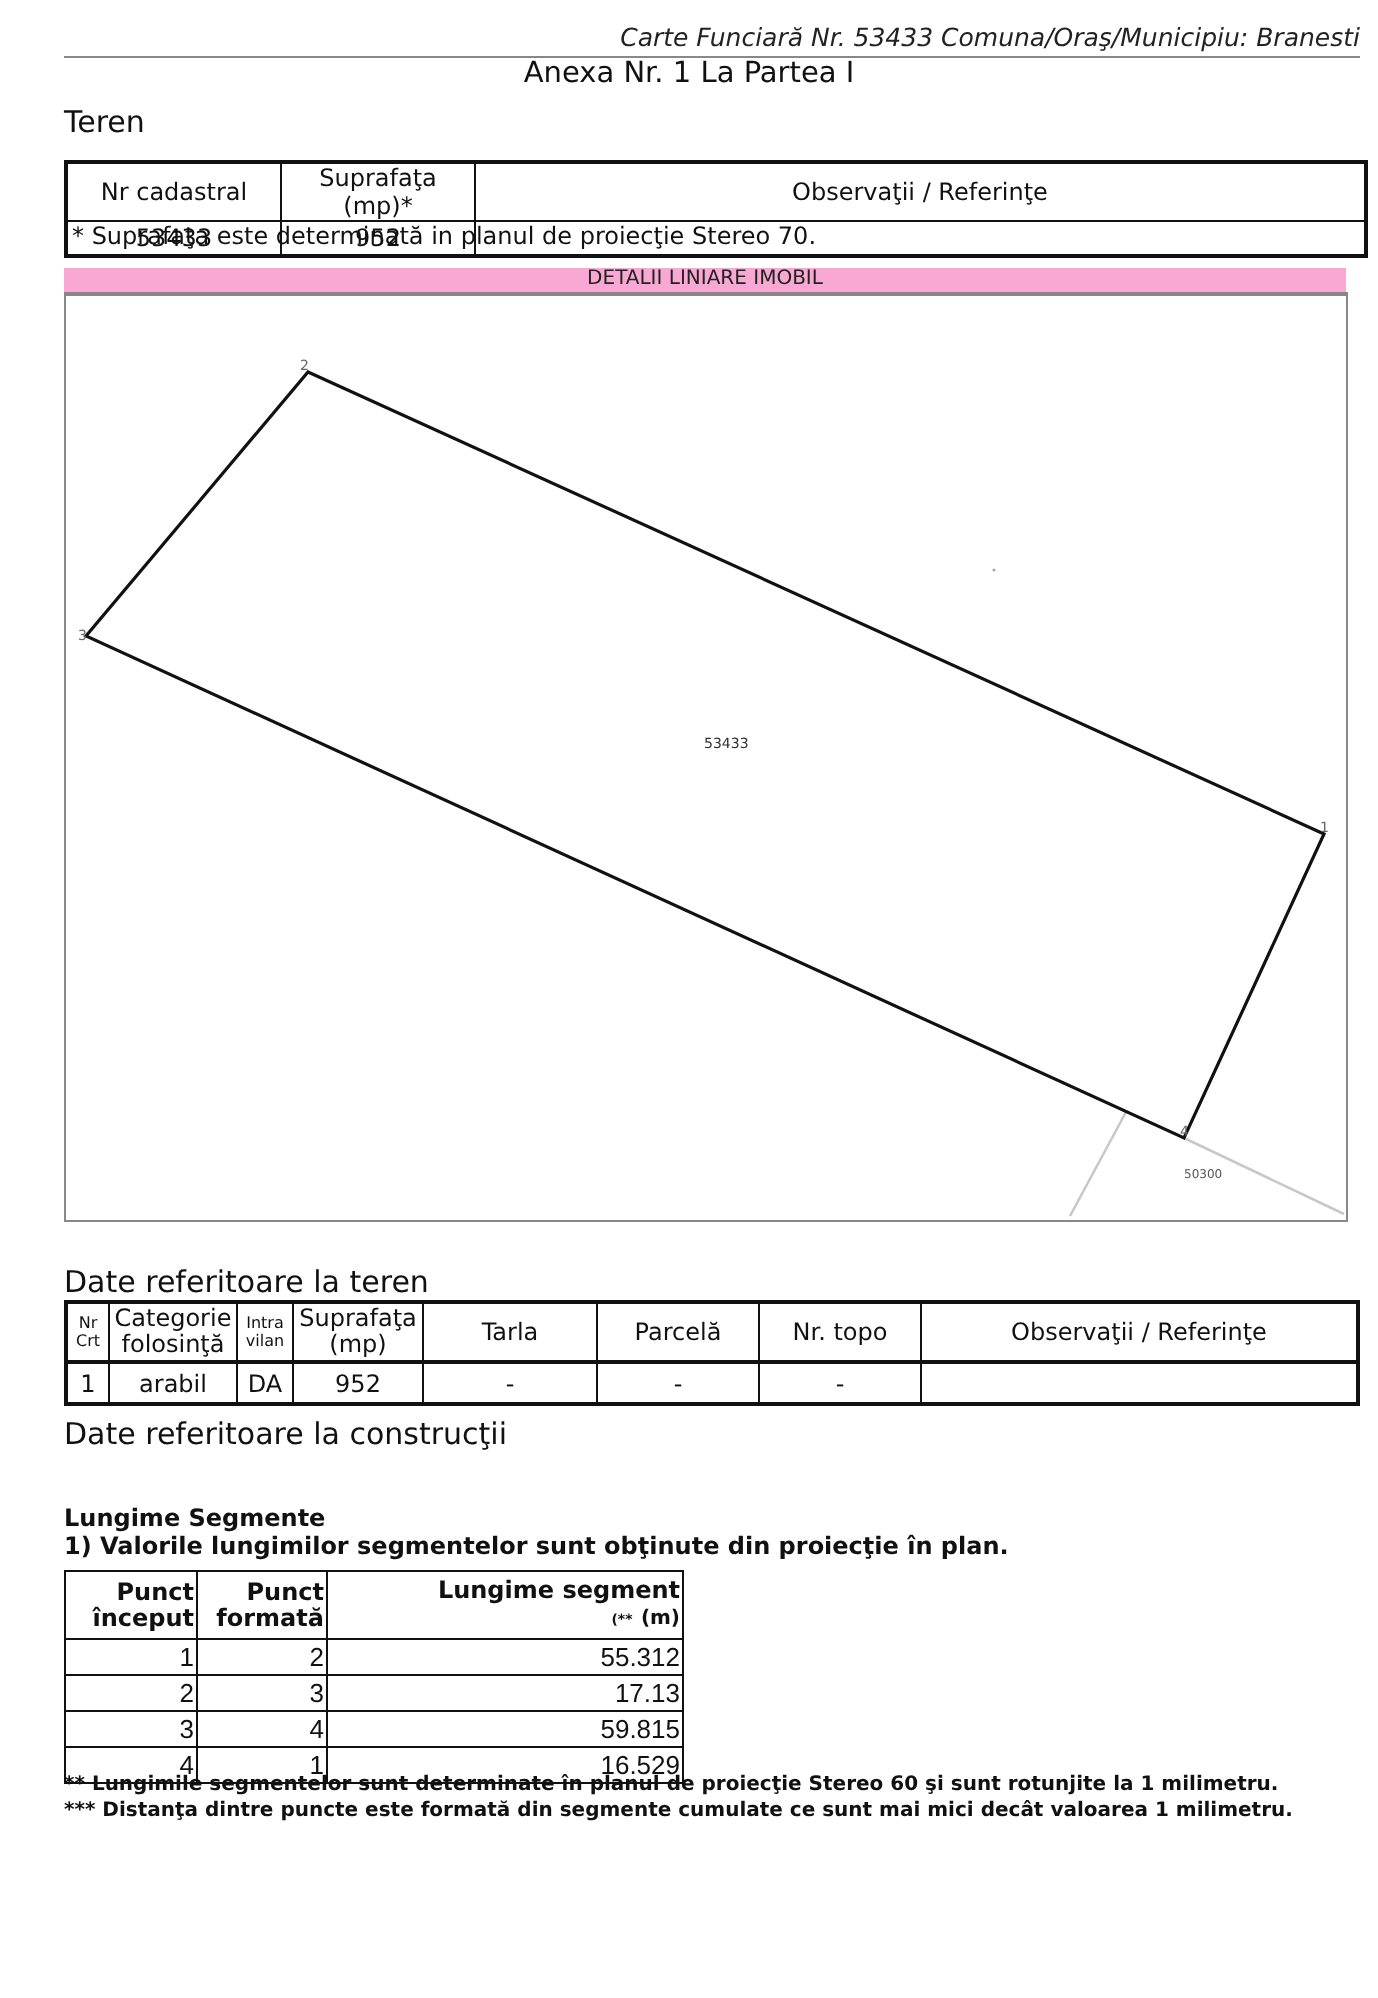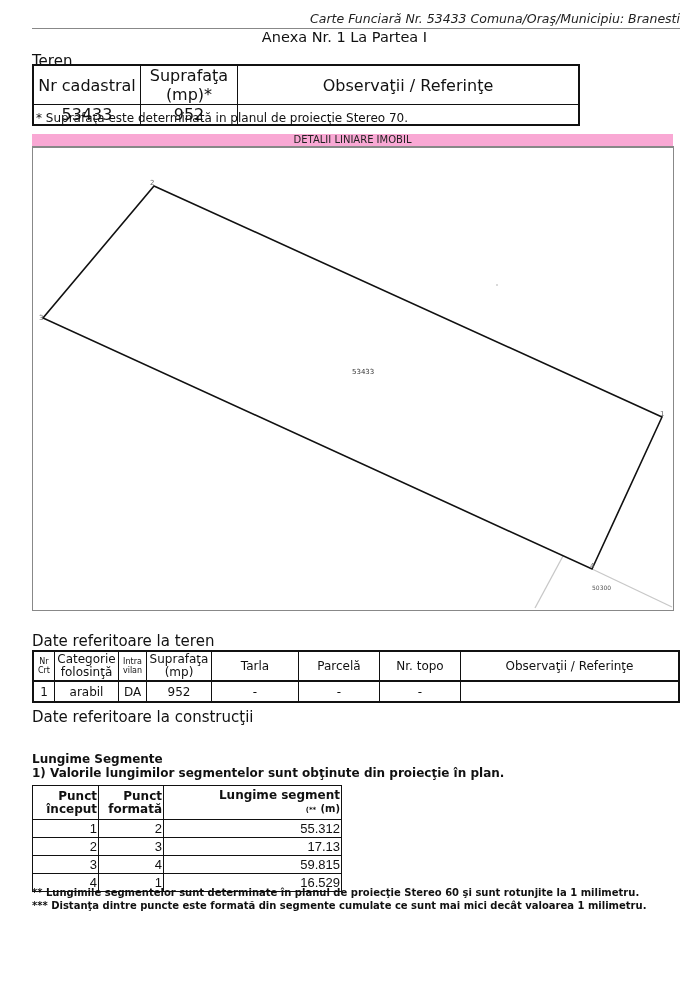--- a/index.html
+++ b/index.html
@@ -4,21 +4,21 @@
 <style>
   html, body { margin:0; padding:0; background:#ffffff; }
   body { width:689px; height:999px; position:relative; overflow:hidden;
          font-family:"DejaVu Sans", sans-serif; color:#111; }
   .abs { position:absolute; }
   .header-line { left:32px; top:28px; width:648px; height:0; border-top:1px solid #888; }
   .header-text { right:9px; top:11px; font-size:12.5px; font-style:italic; color:#222; white-space:nowrap; }
   .anexa { left:0; width:689px; top:29px; text-align:center; font-size:14.5px; }
   .h-section { font-size:15px; }
   table { border-collapse:collapse; }
-  .t1 { left:32px; top:64px; width:548px; font-size:16px; }
+  .t1 { left:32px; top:80px; width:652px; font-size:12px; }
   .t1 td { border:1px solid #111; text-align:center; height:16px; padding:0; }
   .t1 { border:2px solid #111; }
   .note { font-size:12px; }
   .plan-band { left:32px; top:134px; width:641px; height:12px; background:#f9a8d4;
                font-size:10px; text-align:center; line-height:12px; color:#222; }
   .plan-frame { left:32px; top:146px; width:640px; height:462px; border:1px solid #888; border-top:2px solid #888; }
   .t2 { left:32px; top:650px; width:648px; font-size:12px; border:2px solid #111; }
   .t2 td { border:1px solid #111; text-align:center; padding:0; }
   .t2 tr.hdr td { height:28px; border-bottom:2px solid #111; }
   .t2 tr.row td { height:19px; }

